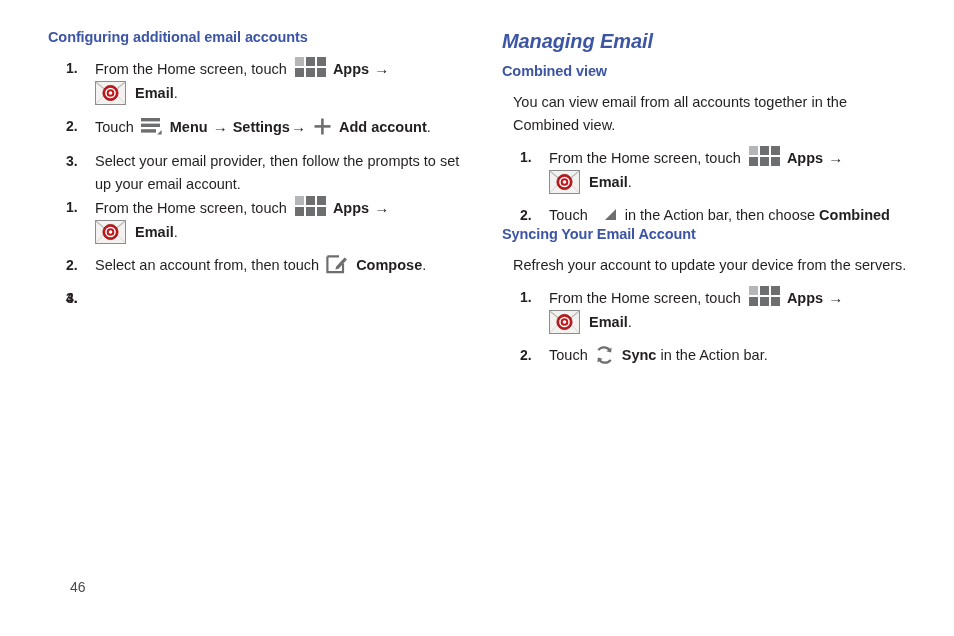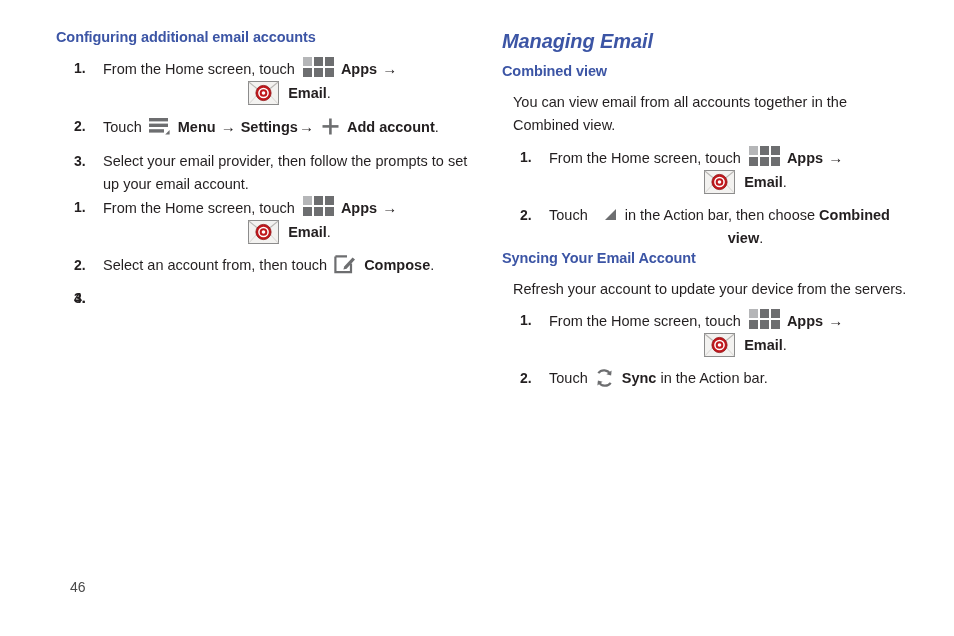--- a/index.html
+++ b/index.html
@@ -21,21 +21,21 @@
   .page {
     position: absolute;
     inset: 0;
   }
 
   .column {
     position: absolute;
     top: 30px;
     width: 420px;
   }
-  .column-left  { left: 56px; }
+  .column-left  { left: 48px; }
   .column-right { left: 502px; width: 440px; }
 
   
   h1.head-italic {
     font-size: 20px;
     font-style: italic;
     font-weight: bold;
     color: #3c55a5;
     margin: 0 0 12px 0;
     letter-spacing: -0.1px;
@@ -80,21 +80,20 @@
     left: 18px;
     top: 0;
     font-weight: bold;
     font-size: 14px;
   }
   .step-body {
     display: block;
   }
   .step-line2 {
     display: block;
-    text-align: center;
   }
 
   b, .b { font-weight: bold; }
 
   
   .ico {
     display: inline-block;
     vertical-align: -5px;
     position: relative;
   }
@@ -341,23 +340,20 @@
         <span class="step-body">
           <span>Touch</span>
           <span class="ico ico-tri">
             <svg width="13" height="13" viewBox="0 0 13 13" xmlns="http://www.w3.org/2000/svg">
               <path d="M1 12 L12 12 L12 1 Z" fill="#6d6e70"></path>
             </svg>
           </span>
           <span>in the Action bar, then choose</span>
           <b>Combined</b>
         </span>
-        <span class="step-line2">
-          <b>view</b><span>.</span>
-        </span>
       </li>
 
     </ol>
 
     <h2 class="head-plain sec-gap-top-md">Syncing Your Email Account</h2>
 
     <p class="body-text">Refresh your account to update your device from the servers.</p>
 
     <ol class="steps">
 

